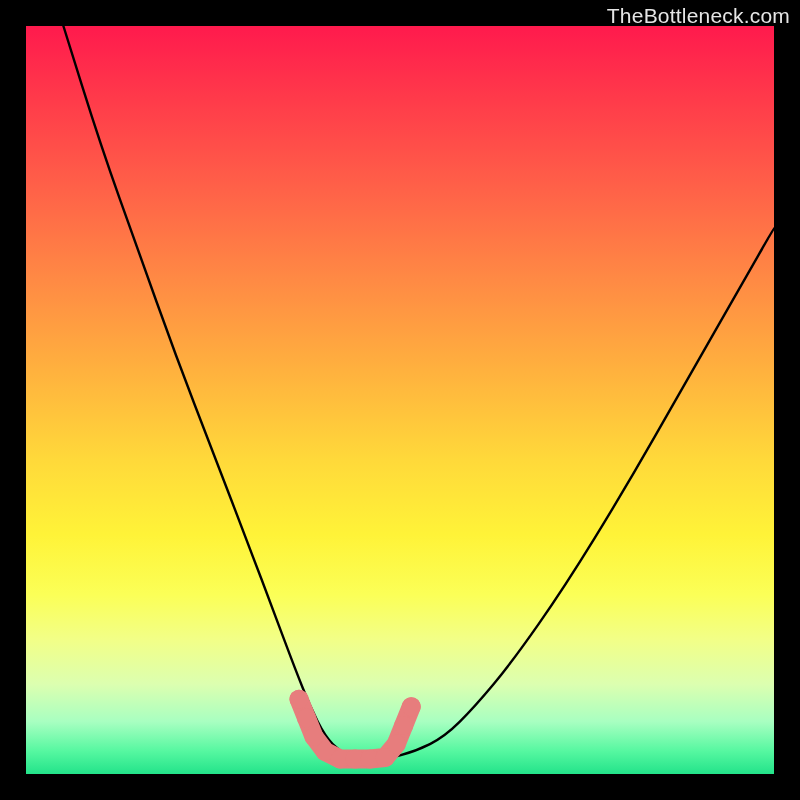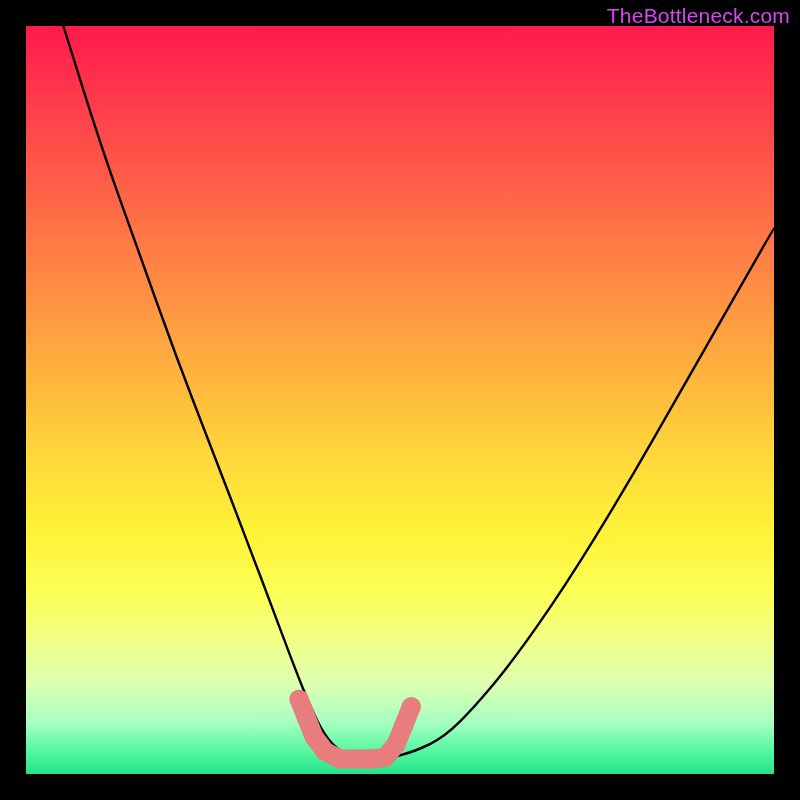--- a/index.html
+++ b/index.html
@@ -38,21 +38,21 @@
       #dcffb0 88%,
       #a8ffc1 93%,
       #55f7a0 97%,
       #23e38a 100%
     );
   }
   .watermark {
     position: absolute;
     top: 4px;
     right: 10px;
-    color: #d946ef;
+    color: #e5e5e5;
     font-size: 21px;
     letter-spacing: 0.2px;
     font-weight: 500;
   }
   svg.curve {
     position: absolute;
     left: 0;
     top: 0;
     width: 748px;
     height: 748px;

